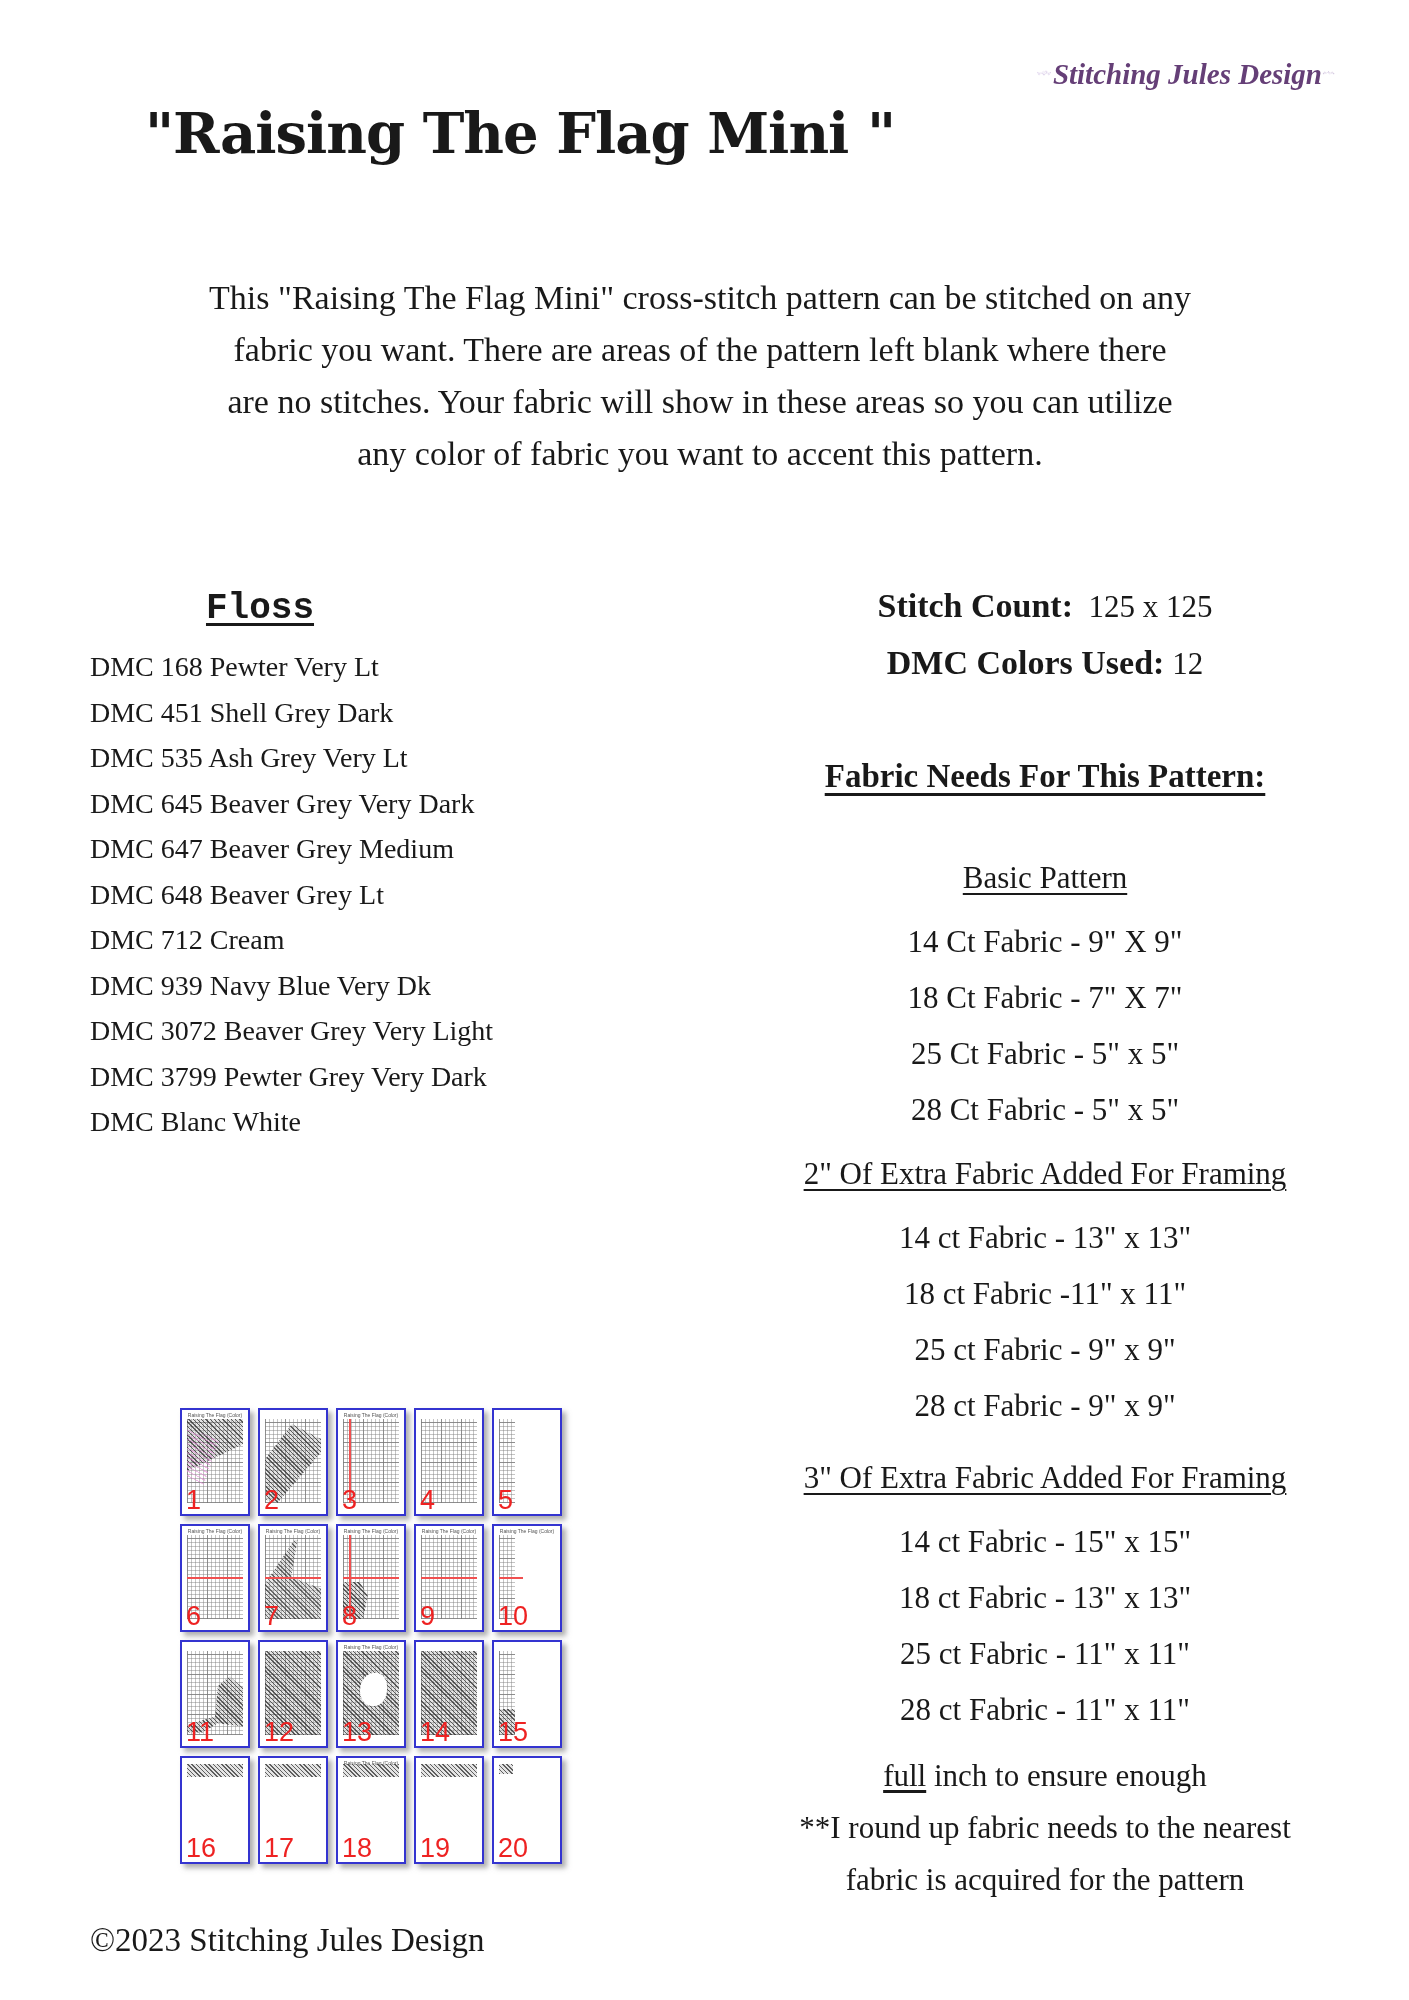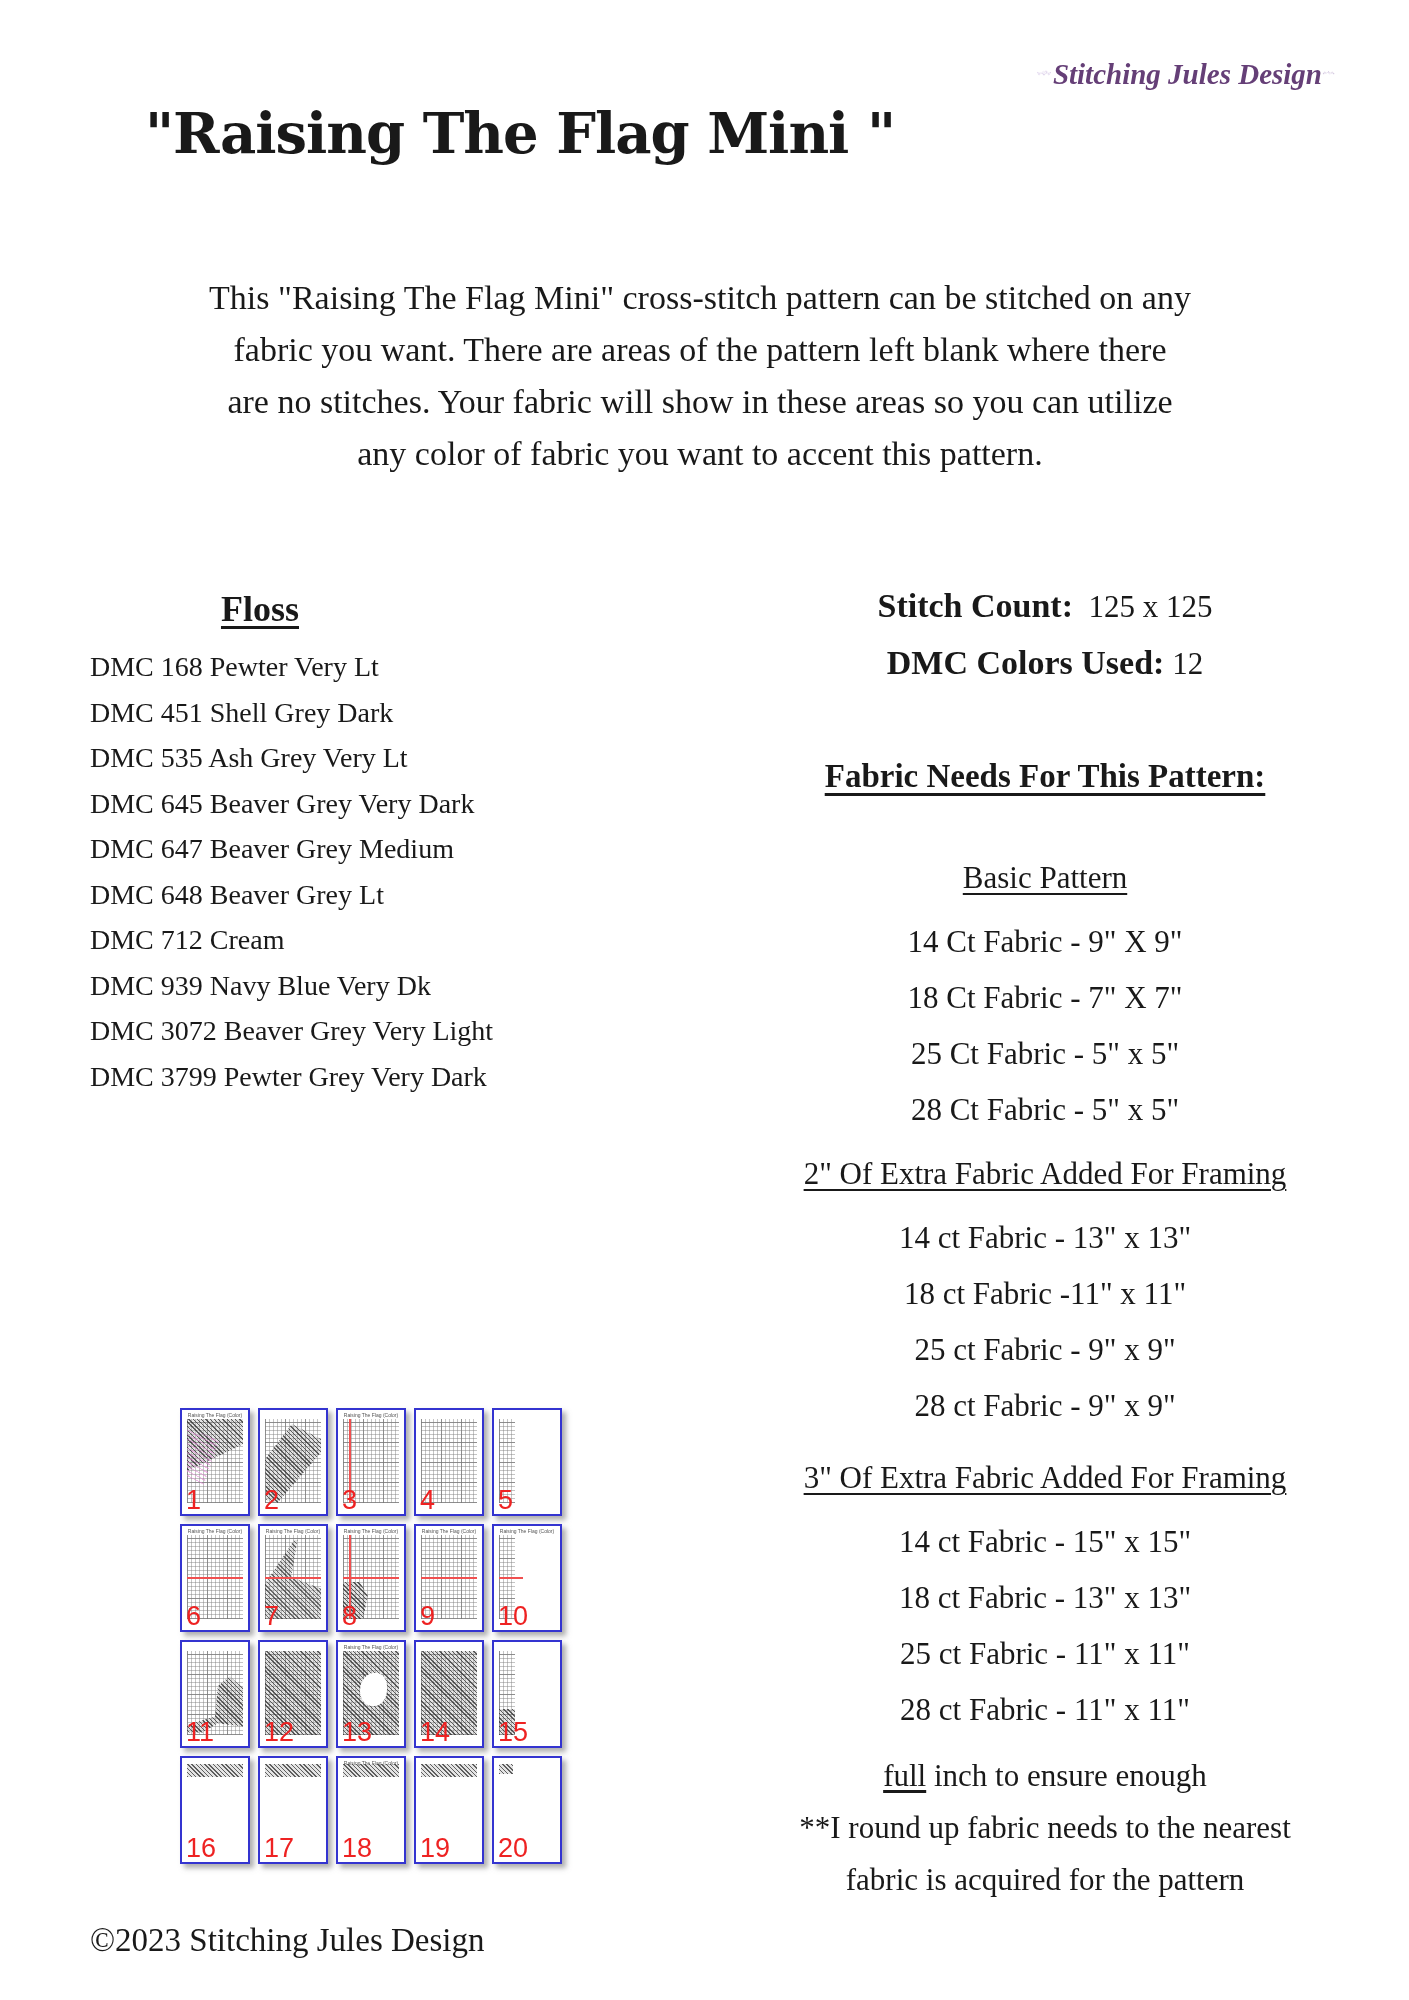--- a/index.html
+++ b/index.html
@@ -15,21 +15,21 @@
              margin:2px 0 0 0;}
   .fl{display:block;}
 
   
   .intro{position:absolute;top:272px;left:60px;width:1280px;text-align:center;
          font-size:34px;line-height:52px;}
 
   
   .floss-head{position:absolute;top:588px;left:90px;width:340px;text-align:center;
               font-size:36px;font-weight:700;text-decoration:underline;
-              text-decoration-thickness:3px;text-underline-offset:5px;}
+              text-decoration-thickness:3px;text-underline-offset:5px;font-family:Liberation Mono, monospace;}
   .floss-list{position:absolute;top:644px;left:90px;font-size:28px;line-height:45.5px;
               white-space:nowrap;}
   .floss-note{position:absolute;top:1240px;left:90px;font-size:29px;line-height:45px;
               white-space:nowrap;}
 
   
   .rcol{position:absolute;left:700px;width:690px;text-align:center;}
   .stats{top:578px;line-height:56px;font-size:31px;}
   .stats b{font-size:34px;}
   .fab-head{top:758px;font-size:33px;font-weight:700;text-decoration:underline;
@@ -121,20 +121,21 @@
     <div>DMC 168 Pewter Very Lt</div>
     <div>DMC 451 Shell Grey Dark</div>
     <div>DMC 535 Ash Grey Very Lt</div>
     <div>DMC 645 Beaver Grey Very Dark</div>
     <div>DMC 647 Beaver Grey Medium</div>
     <div>DMC 648 Beaver Grey Lt</div>
     <div>DMC 712 Cream</div>
     <div>DMC 939 Navy Blue Very Dk</div>
     <div>DMC 3072 Beaver Grey Very Light</div>
     <div>DMC 3799 Pewter Grey Very Dark</div>
+    <div>DMC Blanc White</div>
   </div>
 
   <div class="rcol stats">
     <div><b>Stitch Count:</b>&nbsp; <span>125 x 125</span></div>
     <div><b>DMC Colors Used:</b> <span>12</span></div>
   </div>
 
   <div class="rcol fab-head">Fabric Needs For This Pattern:</div>
 
   <div class="rcol sec sec-basic">

